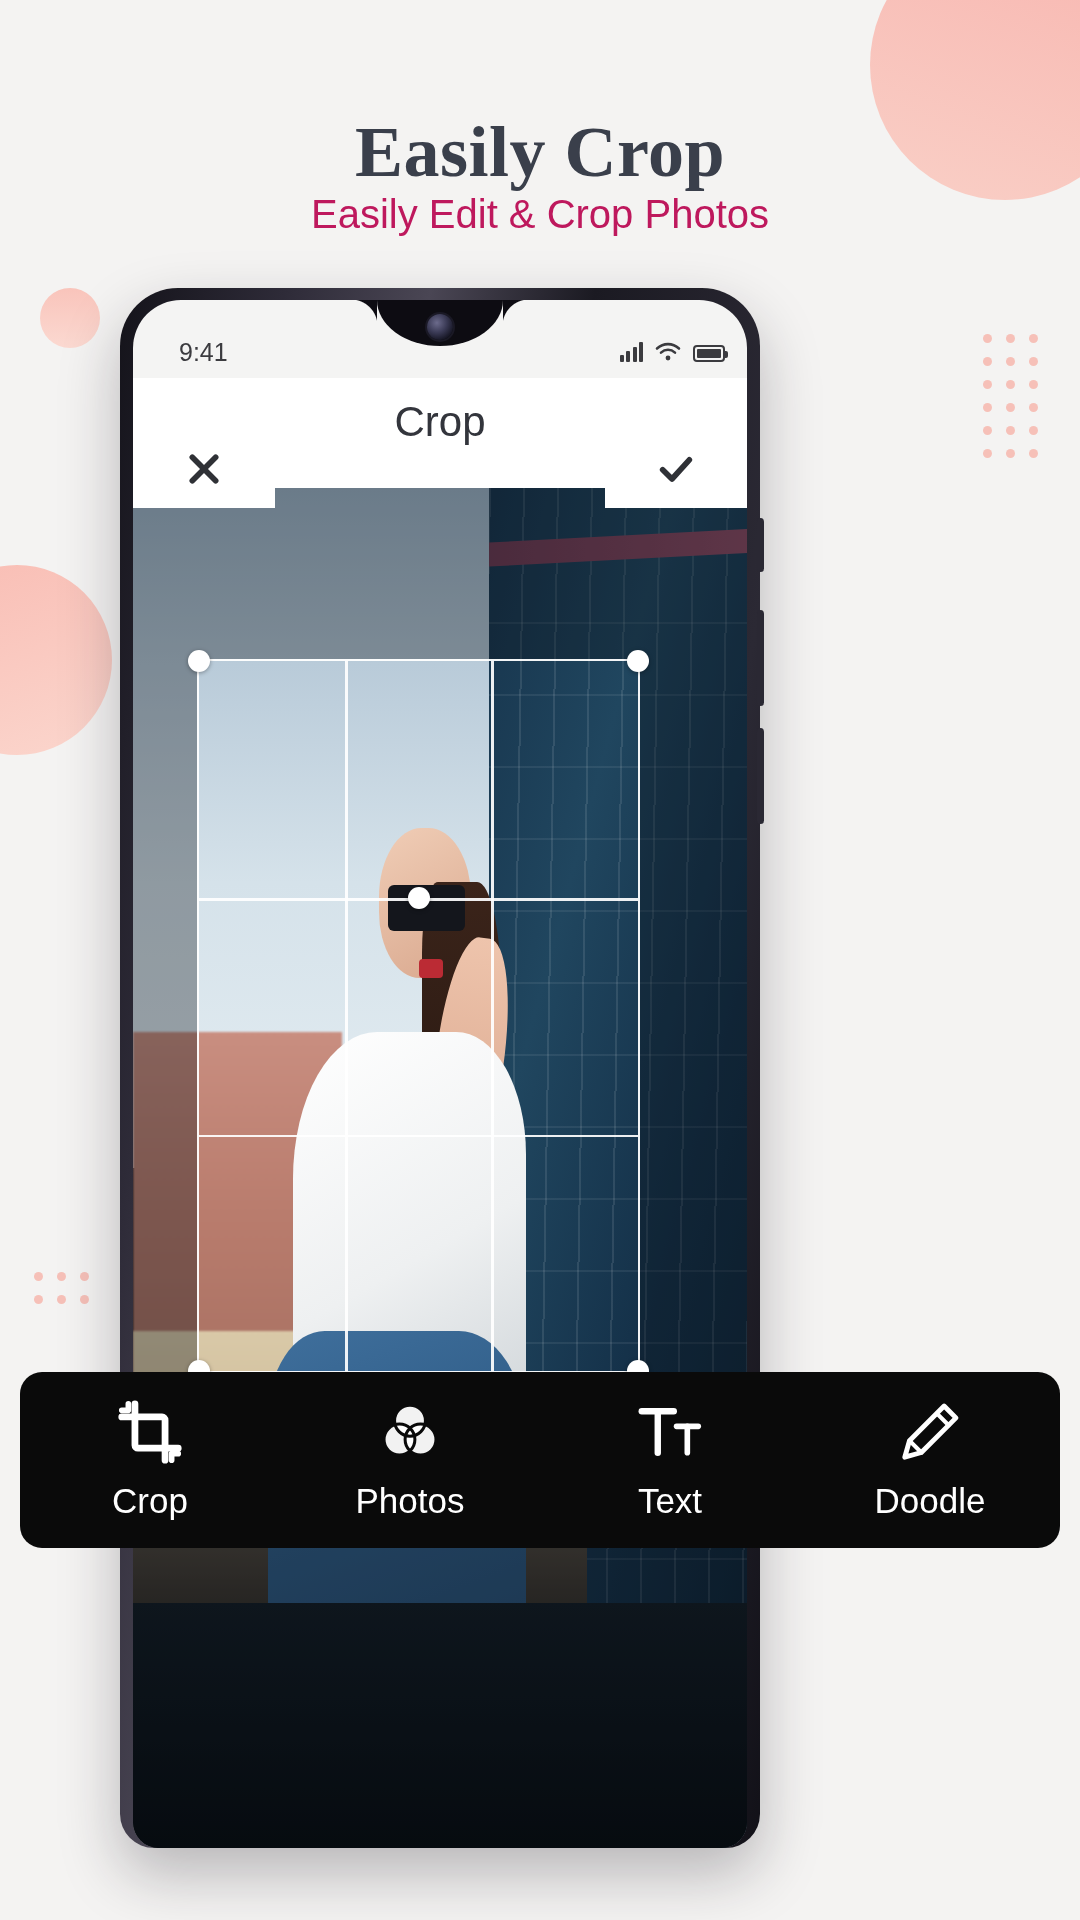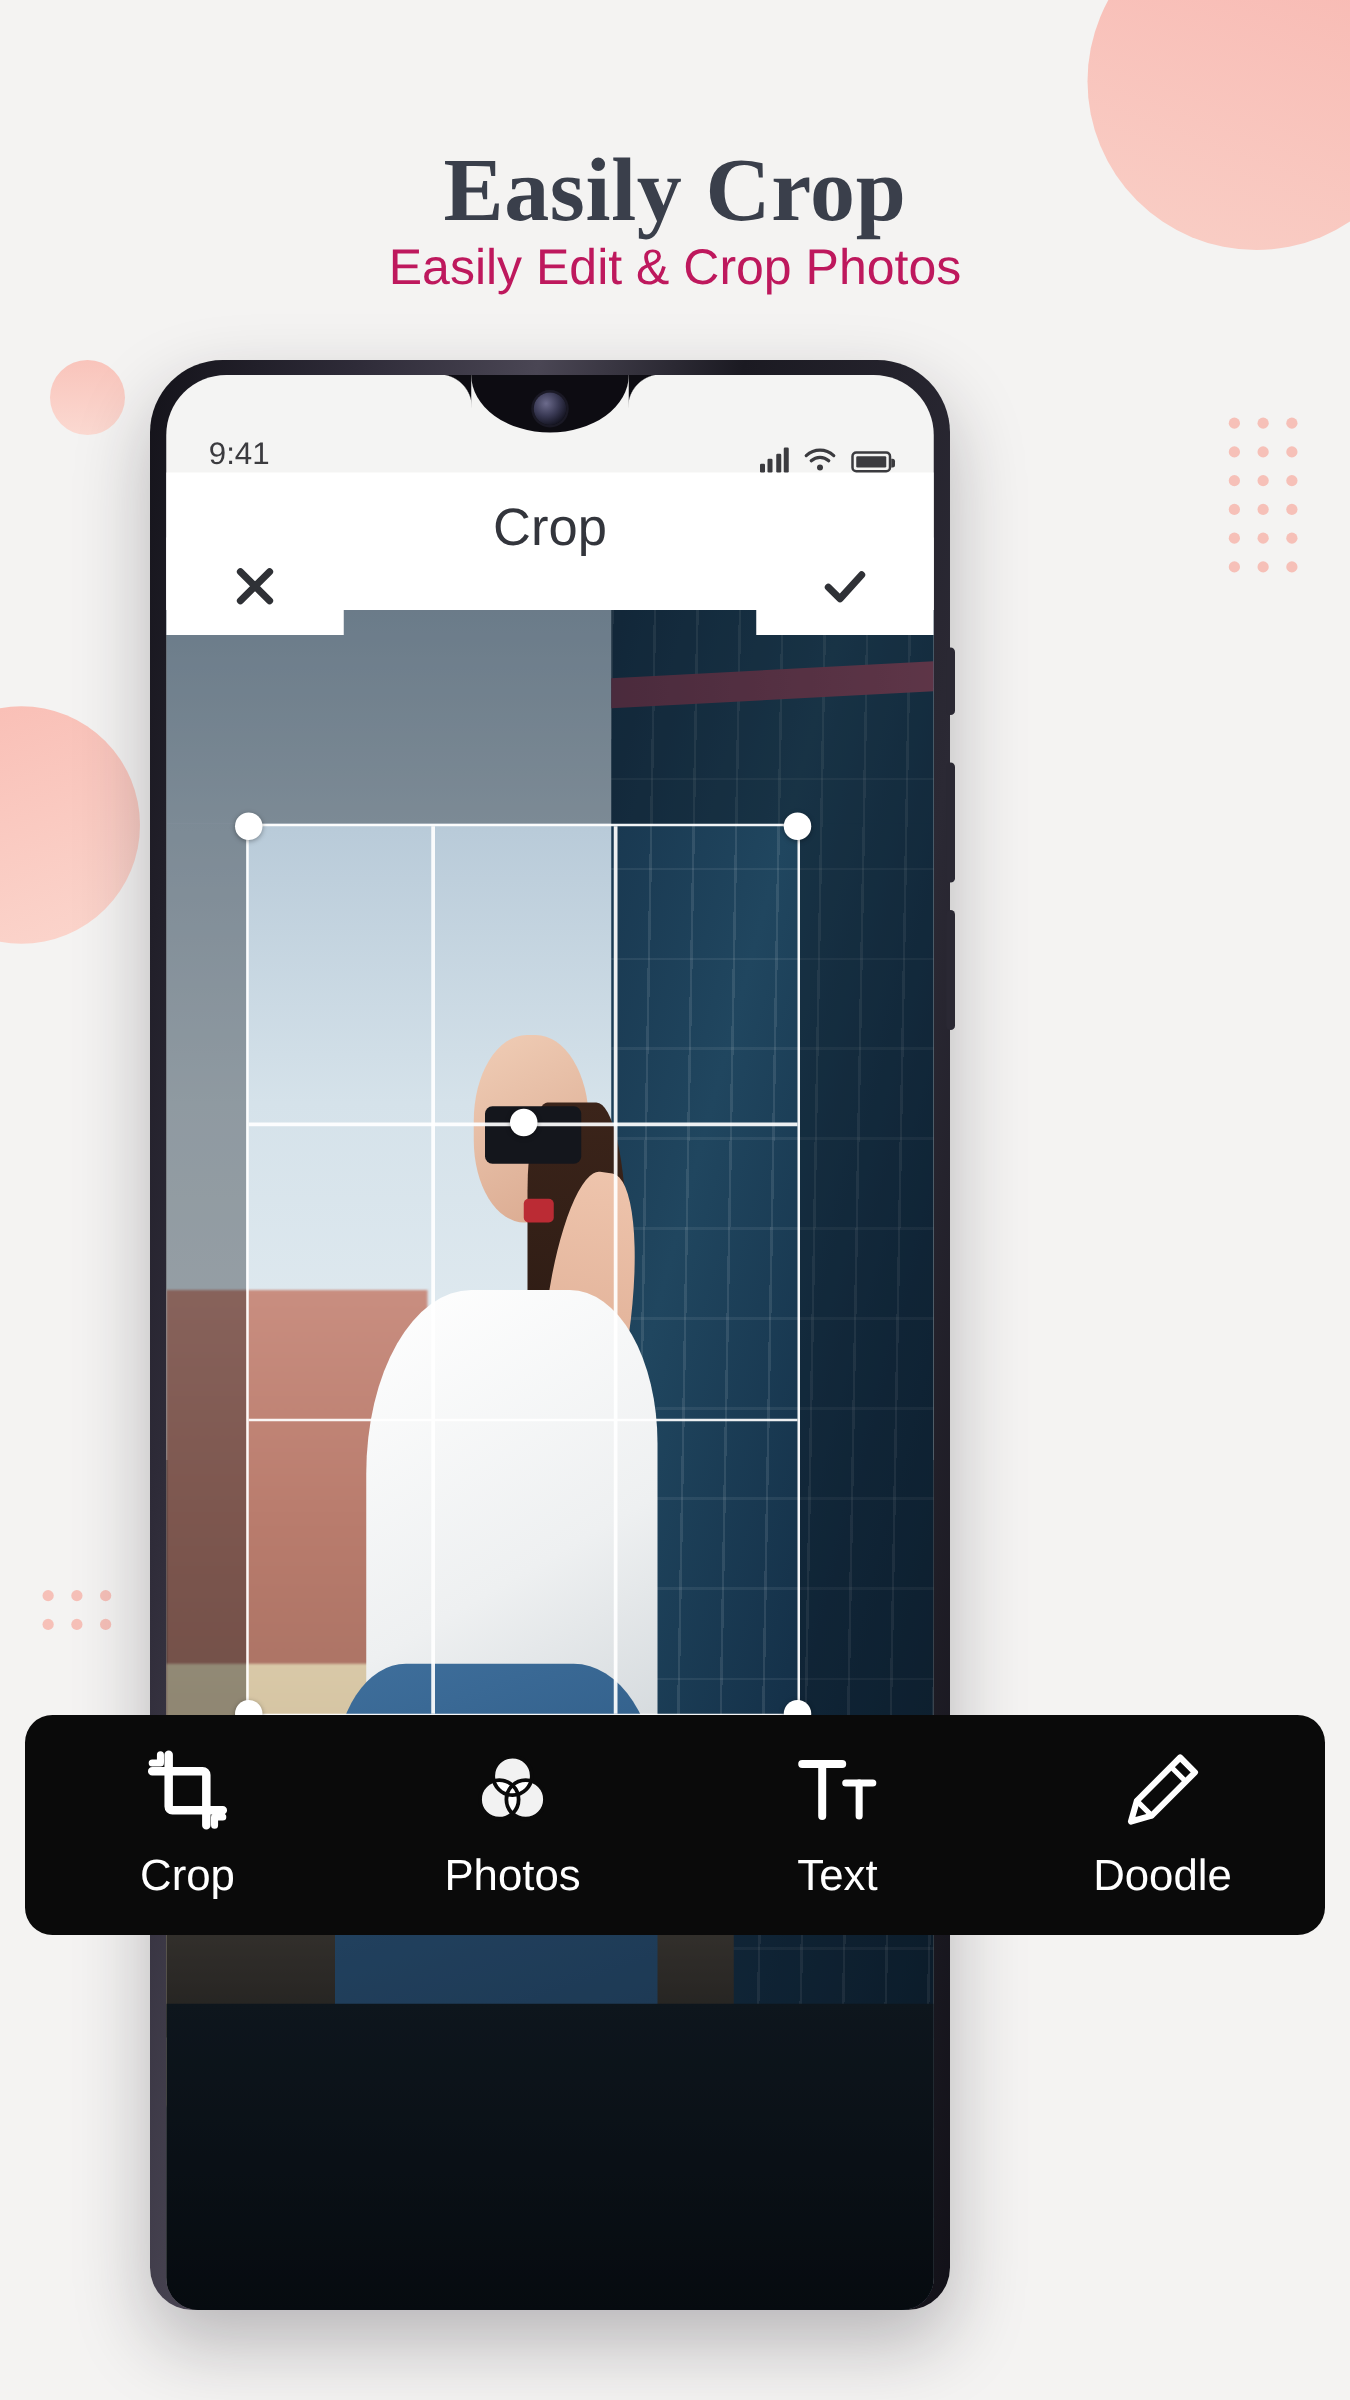--- a/index.html
+++ b/index.html
@@ -78,22 +78,22 @@
   #camera {
     position:absolute; top:14px; left:50%; transform:translateX(-50%);
     width:26px; height:26px; border-radius:50%;
     background:radial-gradient(circle at 38% 34%, #6c6b8c 0%, #3a3a55 42%, #131320 78%);
     box-shadow:0 0 0 2px #1a1925;
     z-index:7;
   }
 
   
   #statusbar {
-    position:absolute; top:0; left:0; width:100%; height:78px;
-    display:flex; align-items:flex-end; justify-content:space-between;
+    position:absolute; top:0; left:12px; width:100%; height:78px;
+    display:flex; align-items:center; justify-content:space-between;
     padding:26px 34px 0 34px; z-index:5;
     font-size:25px; color:#3b3b3f; font-weight:500;
   }
   #status-icons { display:flex; align-items:flex-end; gap:12px; }
   .sig { display:flex; align-items:flex-end; gap:2.5px; height:20px; }
   .sig i { width:4px; background:#3b3b3f; border-radius:1px; display:block; }
   .sig i:nth-child(1){height:7px}.sig i:nth-child(2){height:11px}
   .sig i:nth-child(3){height:15px}.sig i:nth-child(4){height:20px}
   .batt {
     width:32px;height:17px;border:2px solid #3b3b3f;border-radius:4px;position:relative;

